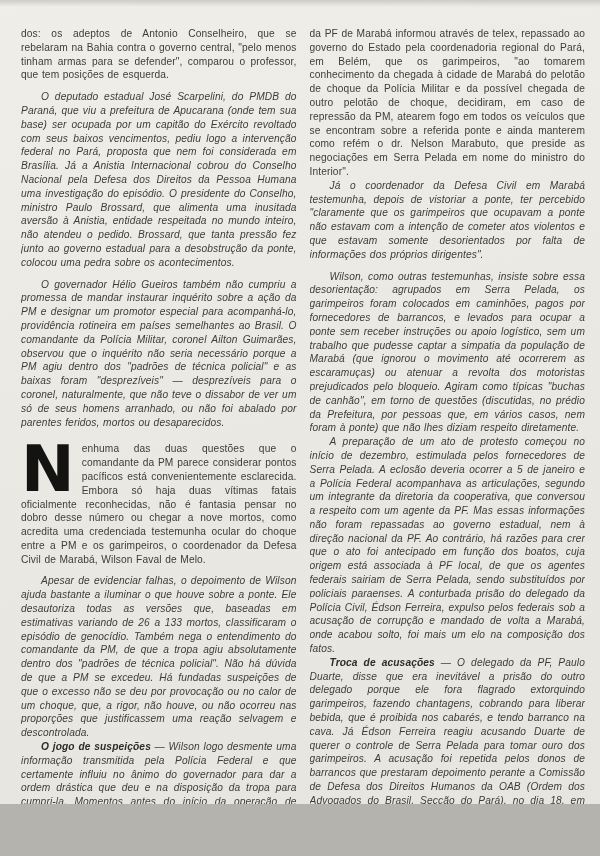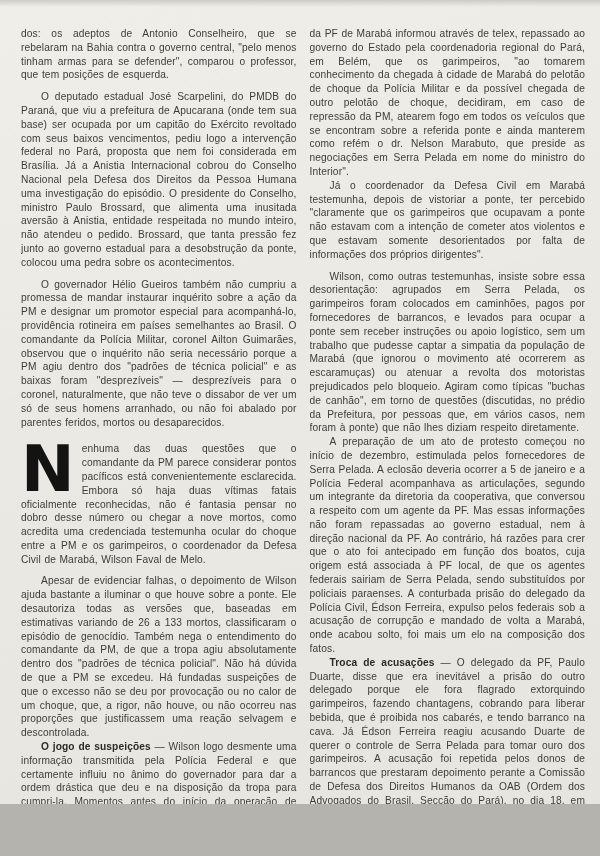--- a/index.html
+++ b/index.html
@@ -31,21 +31,21 @@
     flex: 1;
     text-align: justify;
     font-size: 10.2px;
     line-height: 13.8px;
     letter-spacing: 0.12px;
     word-spacing: 0.6px;
     color: #3d3c3a;
     overflow: hidden;
   }
   .col p { margin: 0; }
-  .col p.indent { text-indent: 20px; }
+  .col p.indent { text-indent: 20px; font-style: italic; }
   .lead { font-weight: bold; color: #2c2b29; margin-top: 9px; }
   .dropcap {
     float: left;
     font-family: "DejaVu Sans", sans-serif;
     font-weight: bold;
     font-size: 64px;
     line-height: 48px;
     margin: 3px 7px 1px 0;
     color: #131312;
   }

